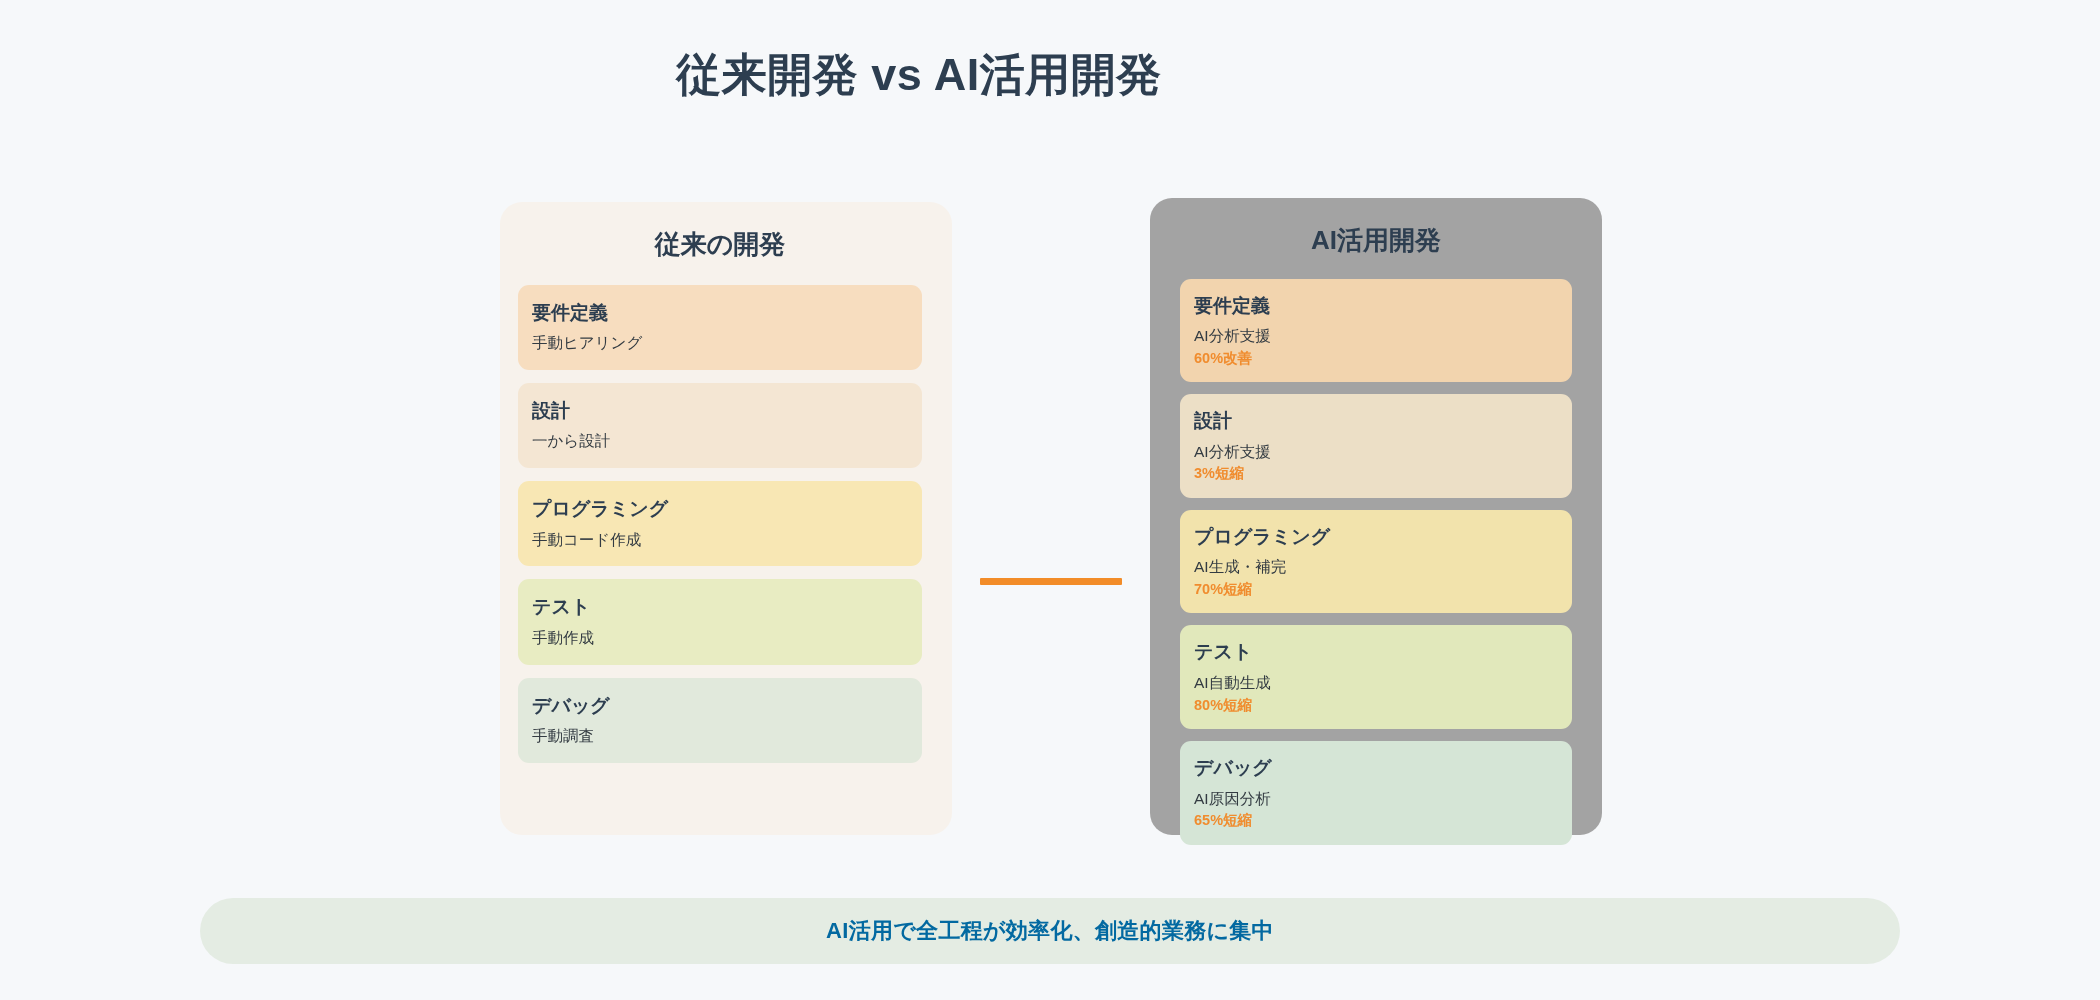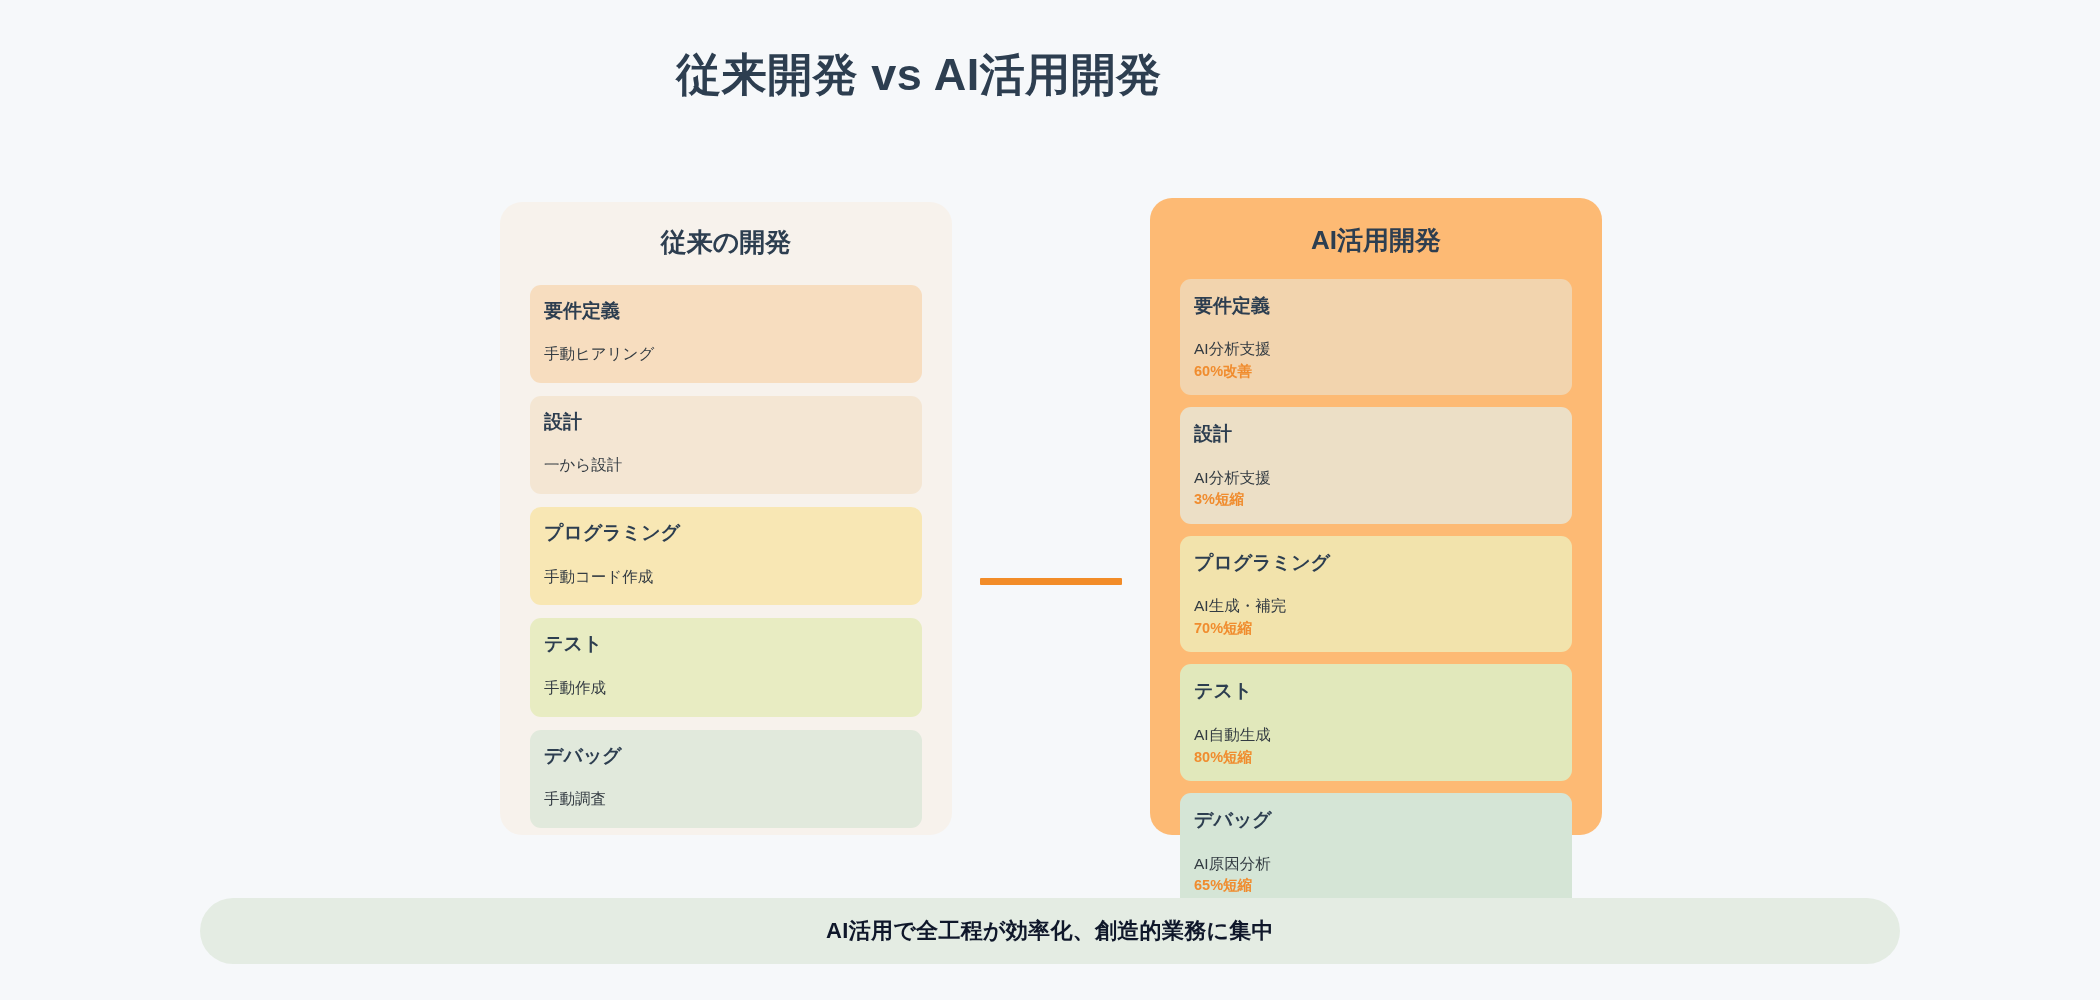--- a/index.html
+++ b/index.html
@@ -43,30 +43,29 @@
     border-radius: 22px;
     box-sizing: border-box;
   }
 
   .panel-traditional {
     left: 500px;
     top: 4px;
     width: 452px;
     height: 633px;
     background: #f7f2ec;
-    padding: 26px 30px 26px 30px;
-    font-family: Liberation Mono, monospace;
+    padding: 26px 30px 26px 18px;
   }
 
   .panel-ai {
     left: 1150px;
     top: 0px;
     width: 452px;
     height: 637px;
-    background: #fdba74;
+    background: #a3a3a3;
     padding: 26px 30px 26px 30px;
   }
 
   .panel-heading {
     text-align: center;
     font-size: 26px;
     font-weight: bold;
     color: #2d3e50;
     margin: 0 0 26px 0;
     line-height: 1.25;
@@ -98,21 +97,21 @@
   .stage-name {
     font-size: 19px;
     font-weight: bold;
     color: #2d3e50;
     line-height: 1.35;
   }
   .stage-desc {
     font-size: 15.5px;
     color: #333b42;
     line-height: 1.4;
-    margin-top: 20px;
+    margin-top: 7px;
   }
   .stage-gain {
     font-size: 14.5px;
     font-weight: bold;
     color: #f08c2e;
     line-height: 1.4;
     margin-top: 1px;
   }
 
   
@@ -135,21 +134,21 @@
     height: 66px;
     background: #e4ece3;
     border-radius: 33px;
     display: flex;
     align-items: center;
     justify-content: center;
   }
   .footer-text {
     font-size: 22px;
     font-weight: bold;
-    color: #0f172a;
+    color: #0369a1;
     letter-spacing: 0.3px;
   }
 </style>
 </head>
 <body>
 
 <div class="page-title">従来開発 vs AI活用開発</div>
 
 <div class="compare-area">
 

